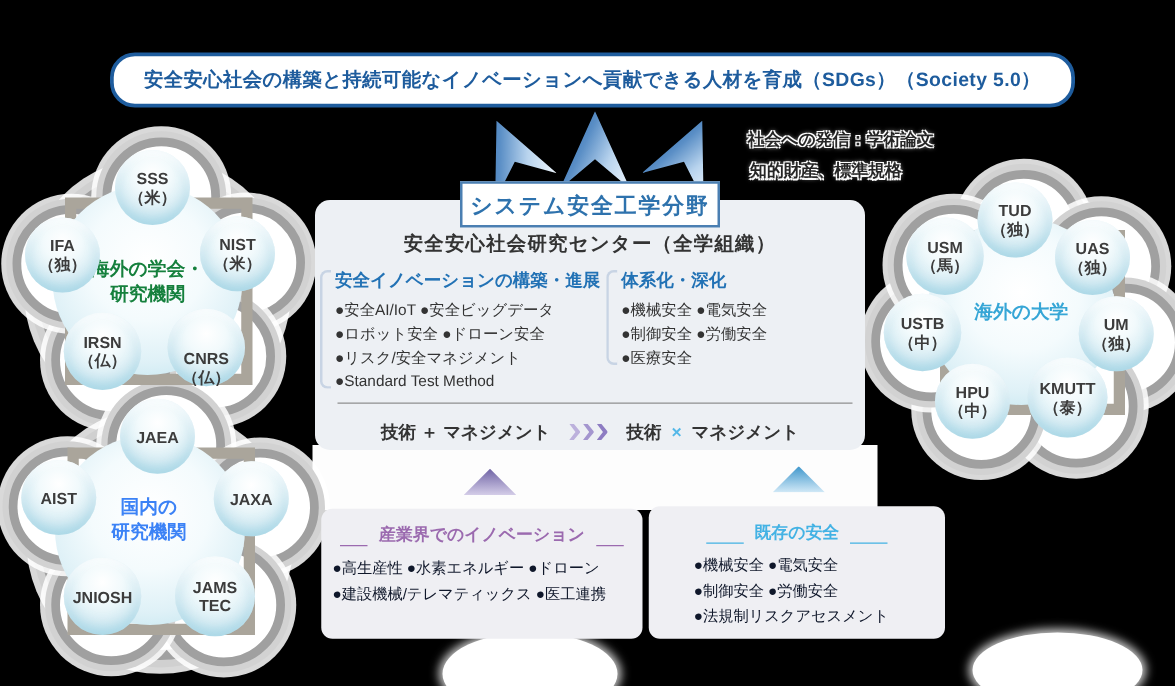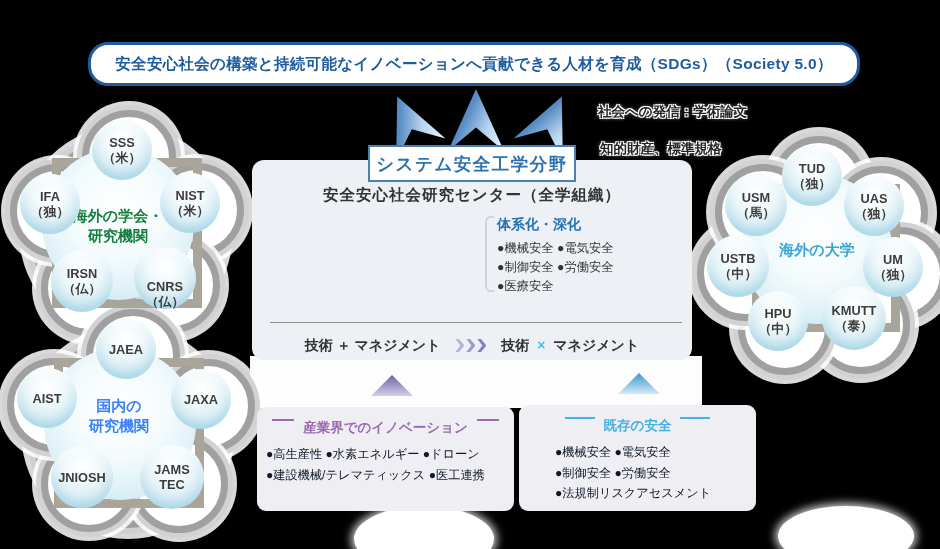--- a/index.html
+++ b/index.html
@@ -51,21 +51,21 @@
 
   
   .tri{width:42px;height:21px;clip-path:polygon(50% 0,100% 100%,0 100%);}
   #tri-purple{left:371px;top:375px;background:linear-gradient(to bottom,#6f63a5,#d4cde8);z-index:6;}
   #tri-blue{left:618px;top:373px;background:linear-gradient(to bottom,#3f97cc,#d2e9f7);z-index:6;}
 
   
   .bottom-box{background:#efeff3;border-radius:9px;z-index:5;}
   #box-industry{left:257px;top:407px;width:257px;height:104px;}
   #box-existing{left:519px;top:405px;width:237px;height:106px;}
-  .box-header{display:flex;align-items:flex-start;justify-content:center;gap:9px;
+  .box-header{display:flex;align-items:flex-end;justify-content:center;gap:9px;
     font-size:13.5px;font-weight:bold;margin-top:12px;white-space:nowrap;}
   .box-dash{display:inline-block;height:1.5px;width:22px;background:currentColor;}
   .box-rows{margin-top:7px;}
   .box-row{font-size:12.2px;color:#0f172a;line-height:20.5px;white-space:nowrap;}
   #box-industry .box-rows{padding-left:9px;}
   #box-existing .box-rows{padding-left:36px;}
 
   
   .glow{background:#fff;border-radius:50%;box-shadow:0 0 8px 3px rgba(255,255,255,.8);z-index:1;}
 
@@ -91,31 +91,41 @@
 
   <div class="abs" id="banner">
     <span>安全安心社会の構築と持続可能なイノベーションへ貢献できる人材を育成（SDGs）（Society 5.0）</span>
   </div>
 
   <div class="abs big-arrow" style="left:382px;top:94px;transform:rotate(-24deg);"></div>
   <div class="abs big-arrow" style="left:448px;top:89px;width:56px;height:62px;"></div>
   <div class="abs big-arrow" style="left:523px;top:94px;transform:rotate(24deg);"></div>
 
   <div class="abs halo-text" style="left:598px;top:103px;">社会への発信：学術論文</div>
-  <div class="abs halo-text" style="left:600px;top:128px;margin-top:12px;">知的財産、標準規格</div>
+  <div class="abs halo-text" style="left:600px;top:128px;">知的財産、標準規格</div>
 
   <div class="abs" id="strip"></div>
   <div class="abs" id="center-box"></div>
 
   <div class="abs" id="field-box">
     <span>システム安全工学分野</span>
   </div>
 
   <div class="abs" id="center-title">安全安心社会研究センター（全学組織）</div>
 
+  <div class="abs col" style="left:268px;top:216px;width:215px;">
+    <div class="col-bracket"></div>
+    <div class="col-header">安全イノベーションの構築・進展</div>
+    <div class="col-rows">
+        <div class="col-row">●安全AI/IoT ●安全ビッグデータ</div>
+        <div class="col-row">●ロボット安全 ●ドローン安全</div>
+        <div class="col-row">●リスク/安全マネジメント</div>
+        <div class="col-row">●Standard Test Method</div>
+      </div>
+  </div>
   <div class="abs col" style="left:497px;top:216px;width:190px;">
     <div class="col-bracket"></div>
     <div class="col-header">体系化・深化</div>
     <div class="col-rows">
         <div class="col-row">●機械安全 ●電気安全</div>
         <div class="col-row">●制御安全 ●労働安全</div>
         <div class="col-row">●医療安全</div>
       </div>
   </div>
 

